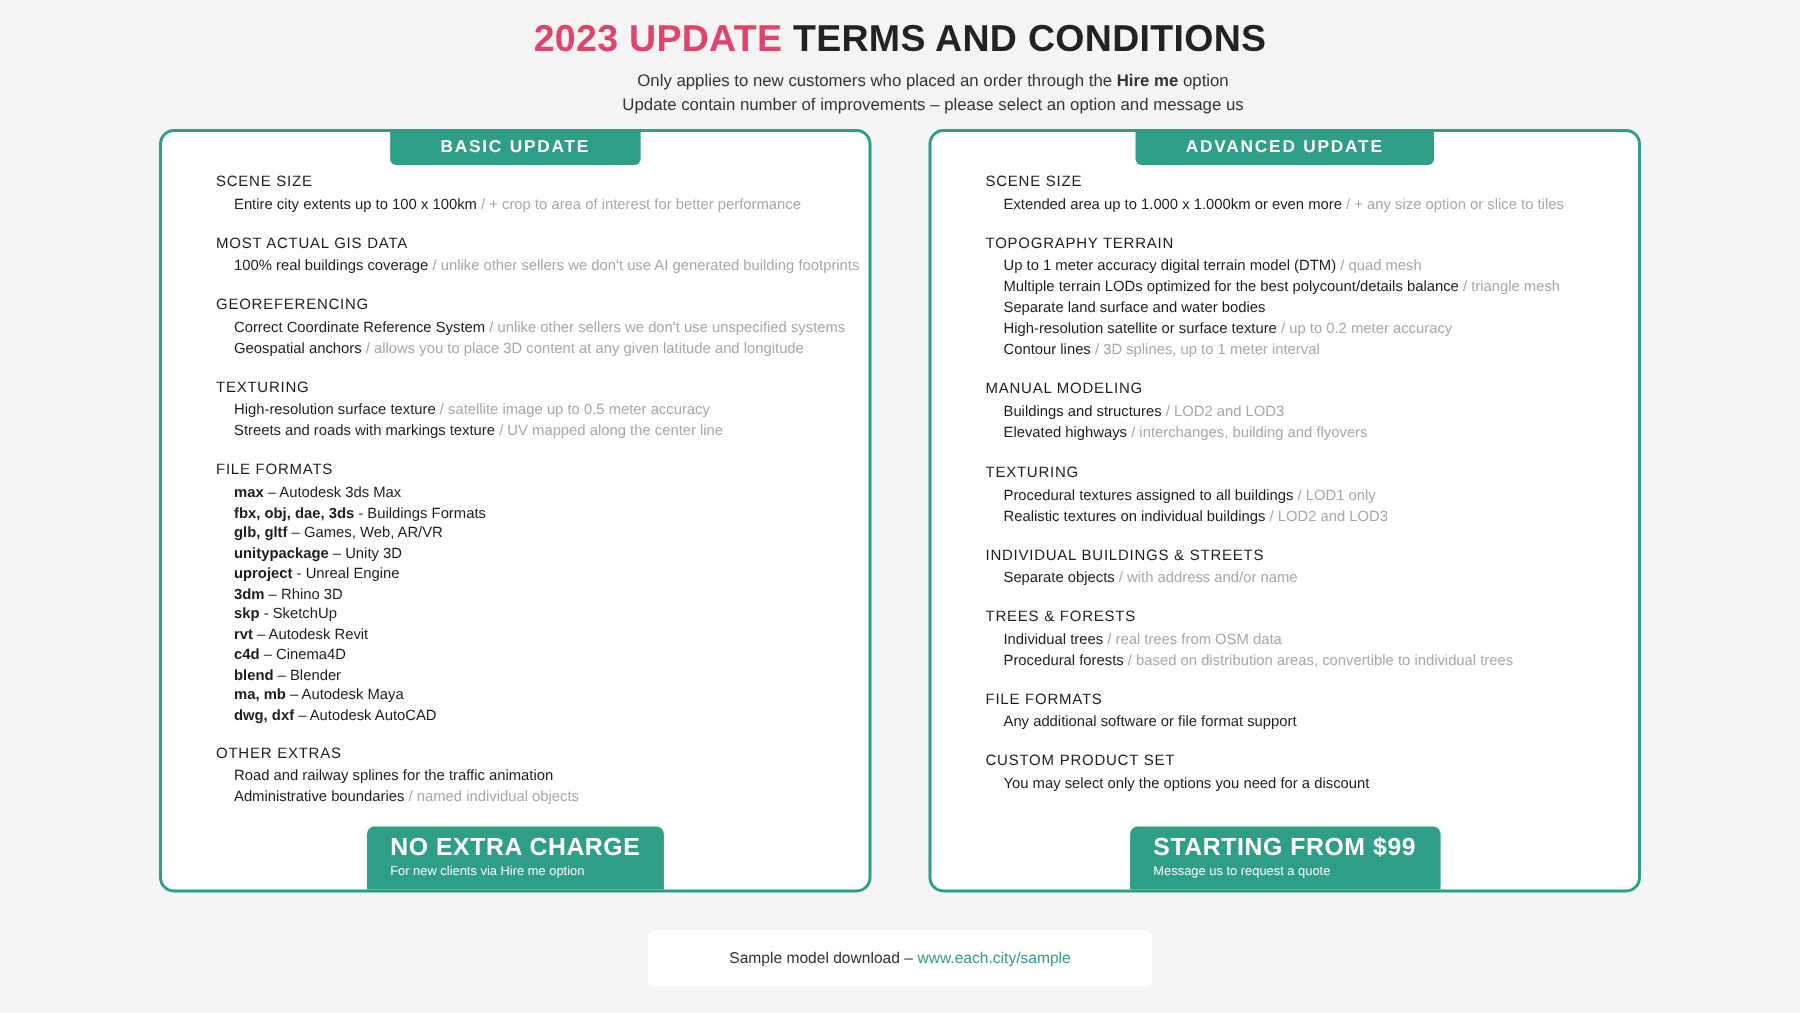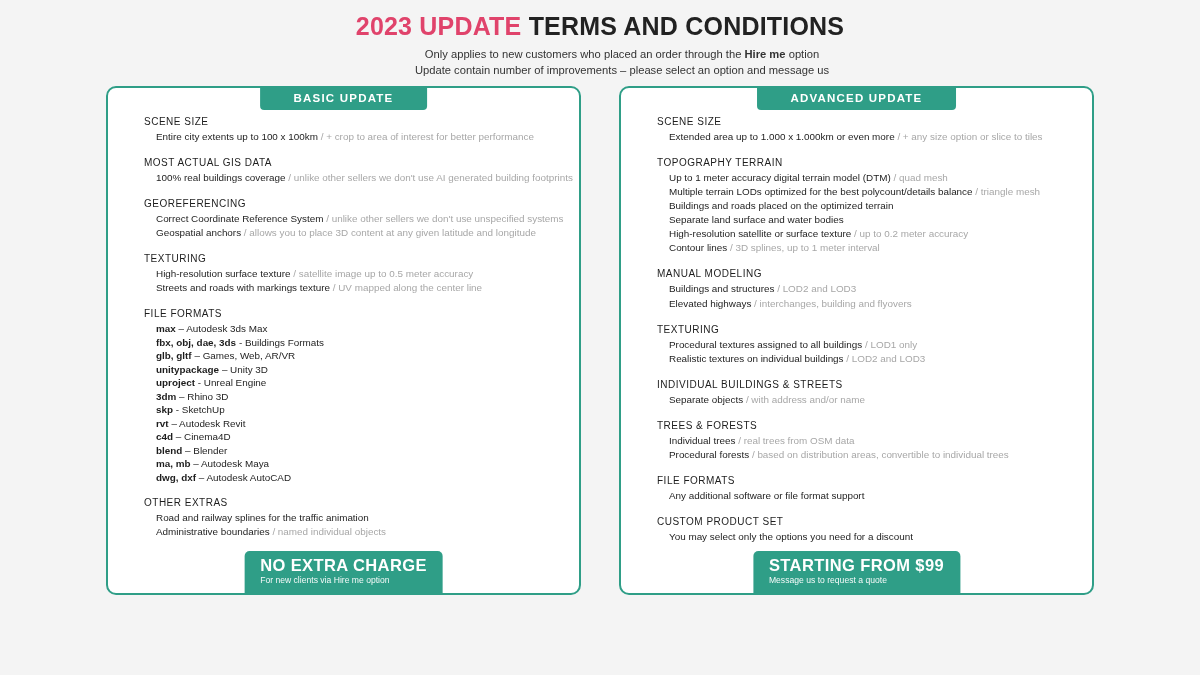--- a/index.html
+++ b/index.html
@@ -248,21 +248,20 @@
           <div class="row">
             <span>Extended area up to 1.000 x 1.000km or even more</span>
             <span class="muted">/ + any size option or slice to tiles</span>
           </div>
         </div>
 
         <div class="section">
           <div class="section-title">TOPOGRAPHY TERRAIN</div>
           <div class="row"><span>Up to 1 meter accuracy digital terrain model (DTM)</span> <span class="muted">/ quad mesh</span></div>
           <div class="row"><span>Multiple terrain LODs optimized for the best polycount/details balance</span> <span class="muted">/ triangle mesh</span></div>
-          <div class="row"><span>Buildings and roads placed on the optimized terrain</span></div>
           <div class="row"><span>Separate land surface and water bodies</span></div>
           <div class="row"><span>High-resolution satellite or surface texture</span> <span class="muted">/ up to 0.2 meter accuracy</span></div>
           <div class="row"><span>Contour lines</span> <span class="muted">/ 3D splines, up to 1 meter interval</span></div>
         </div>
 
         <div class="section">
           <div class="section-title">MANUAL MODELING</div>
           <div class="row"><span>Buildings and structures</span> <span class="muted">/ LOD2 and LOD3</span></div>
           <div class="row"><span>Elevated highways</span> <span class="muted">/ interchanges, building and flyovers</span></div>
         </div>
@@ -296,14 +295,18 @@
 
       </div>
       <div class="ribbon">
         <div class="price">STARTING FROM $99</div>
         <div class="note">Message us to request a quote</div>
       </div>
     </div>
 
   </div>
 
+  <div class="footer">
+    <span>Sample model download –</span>
+    <a href="#">www.each.city/sample</a>
+  </div>
 
 </div>
 
 </body></html>

